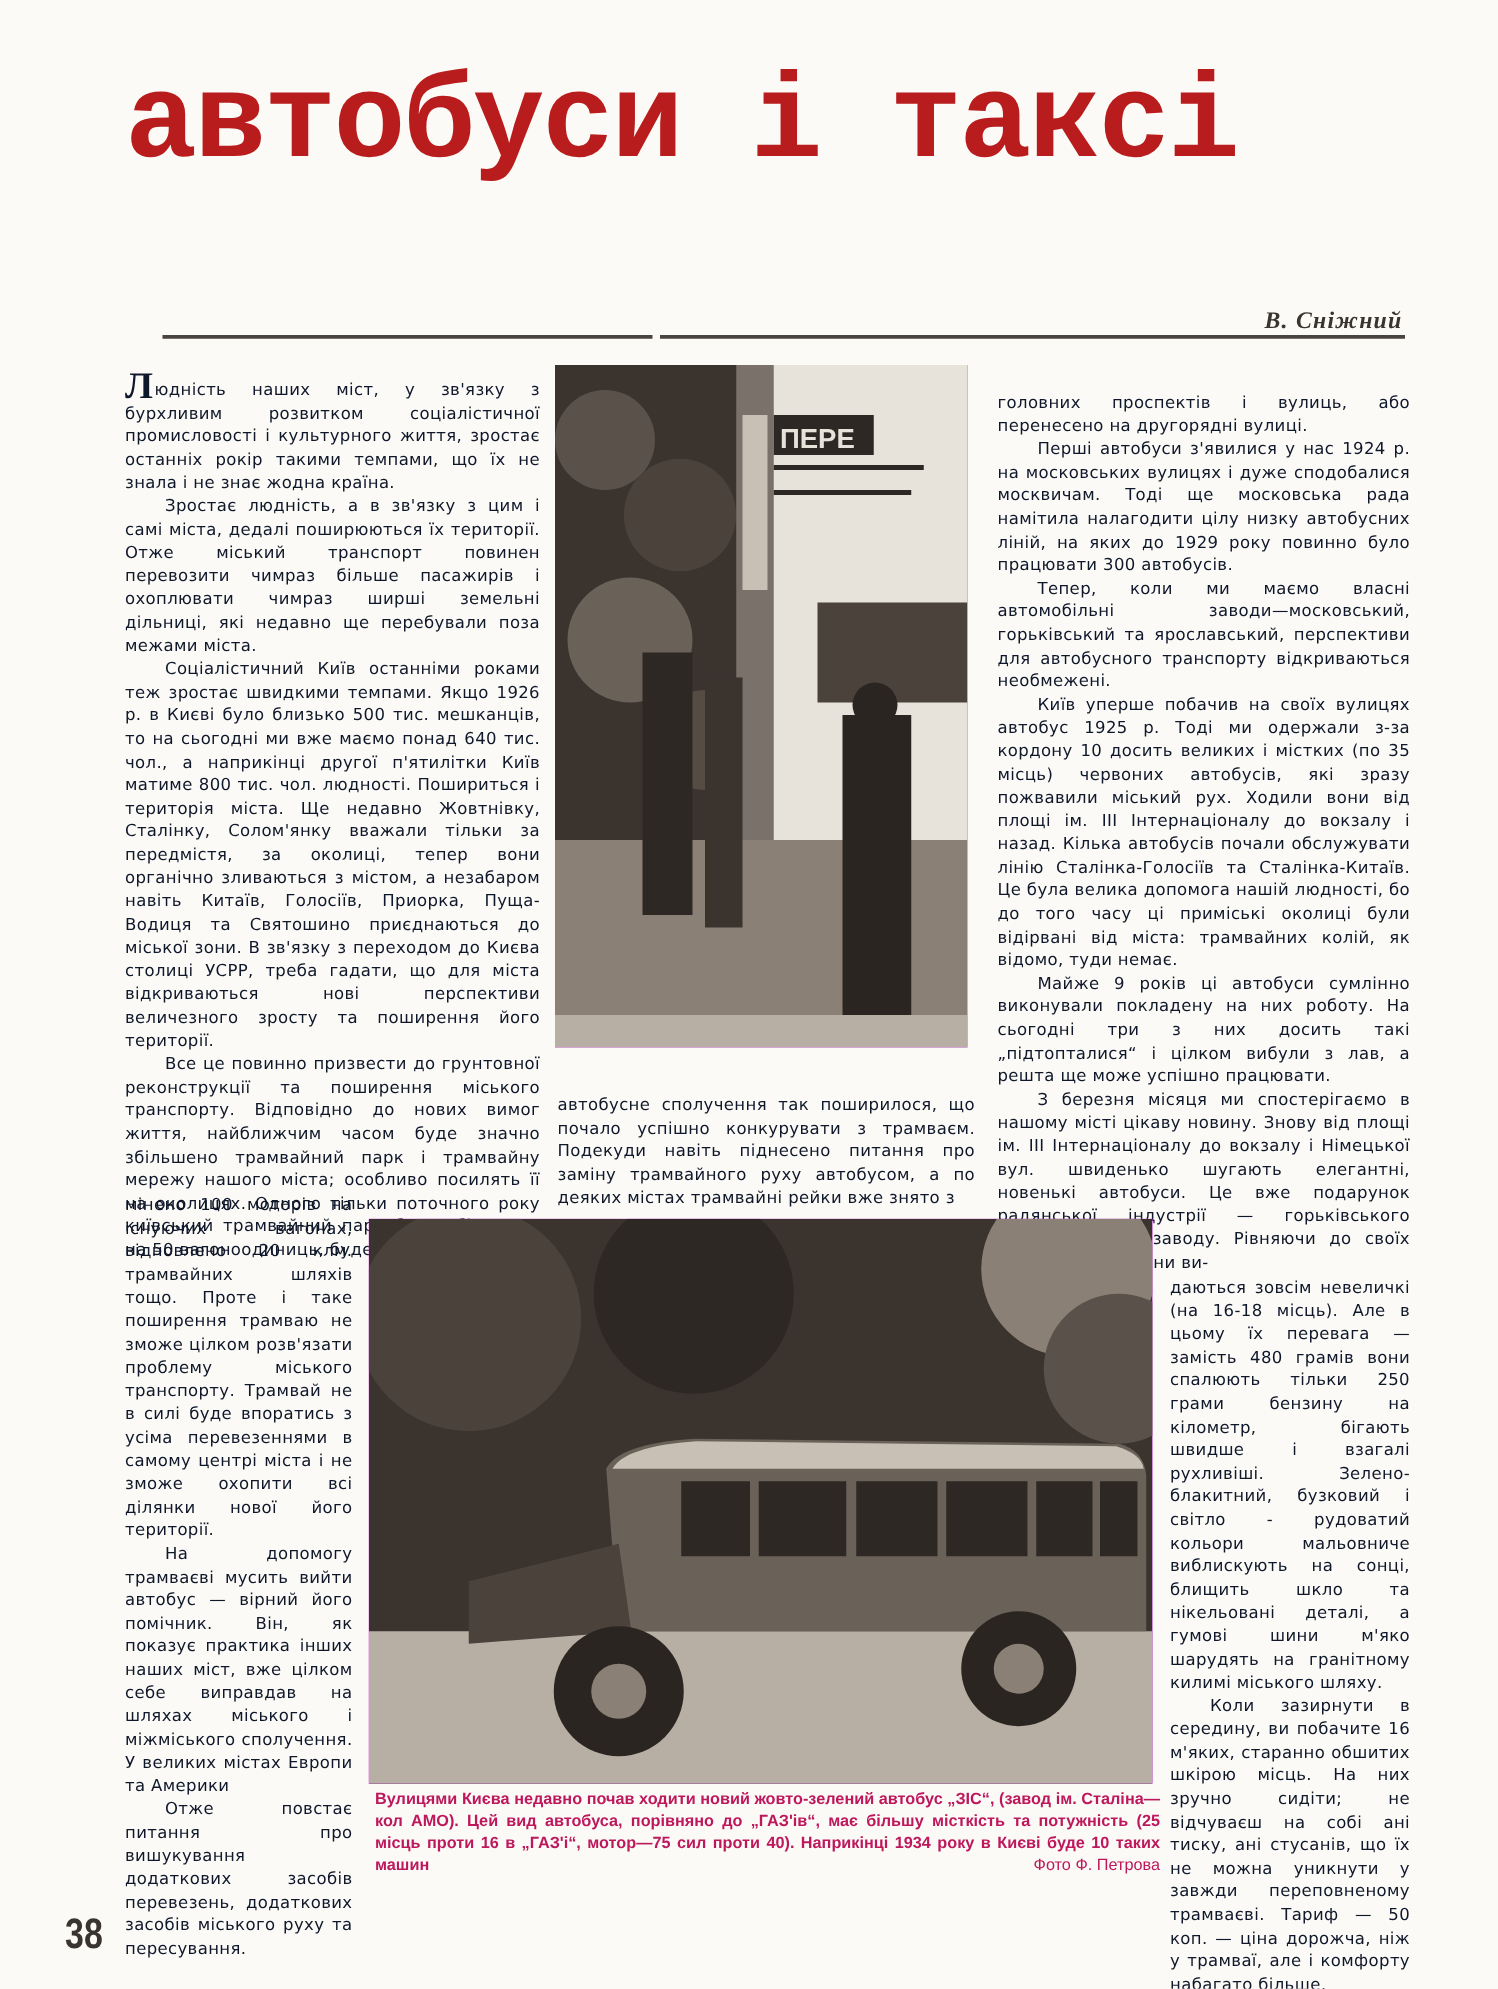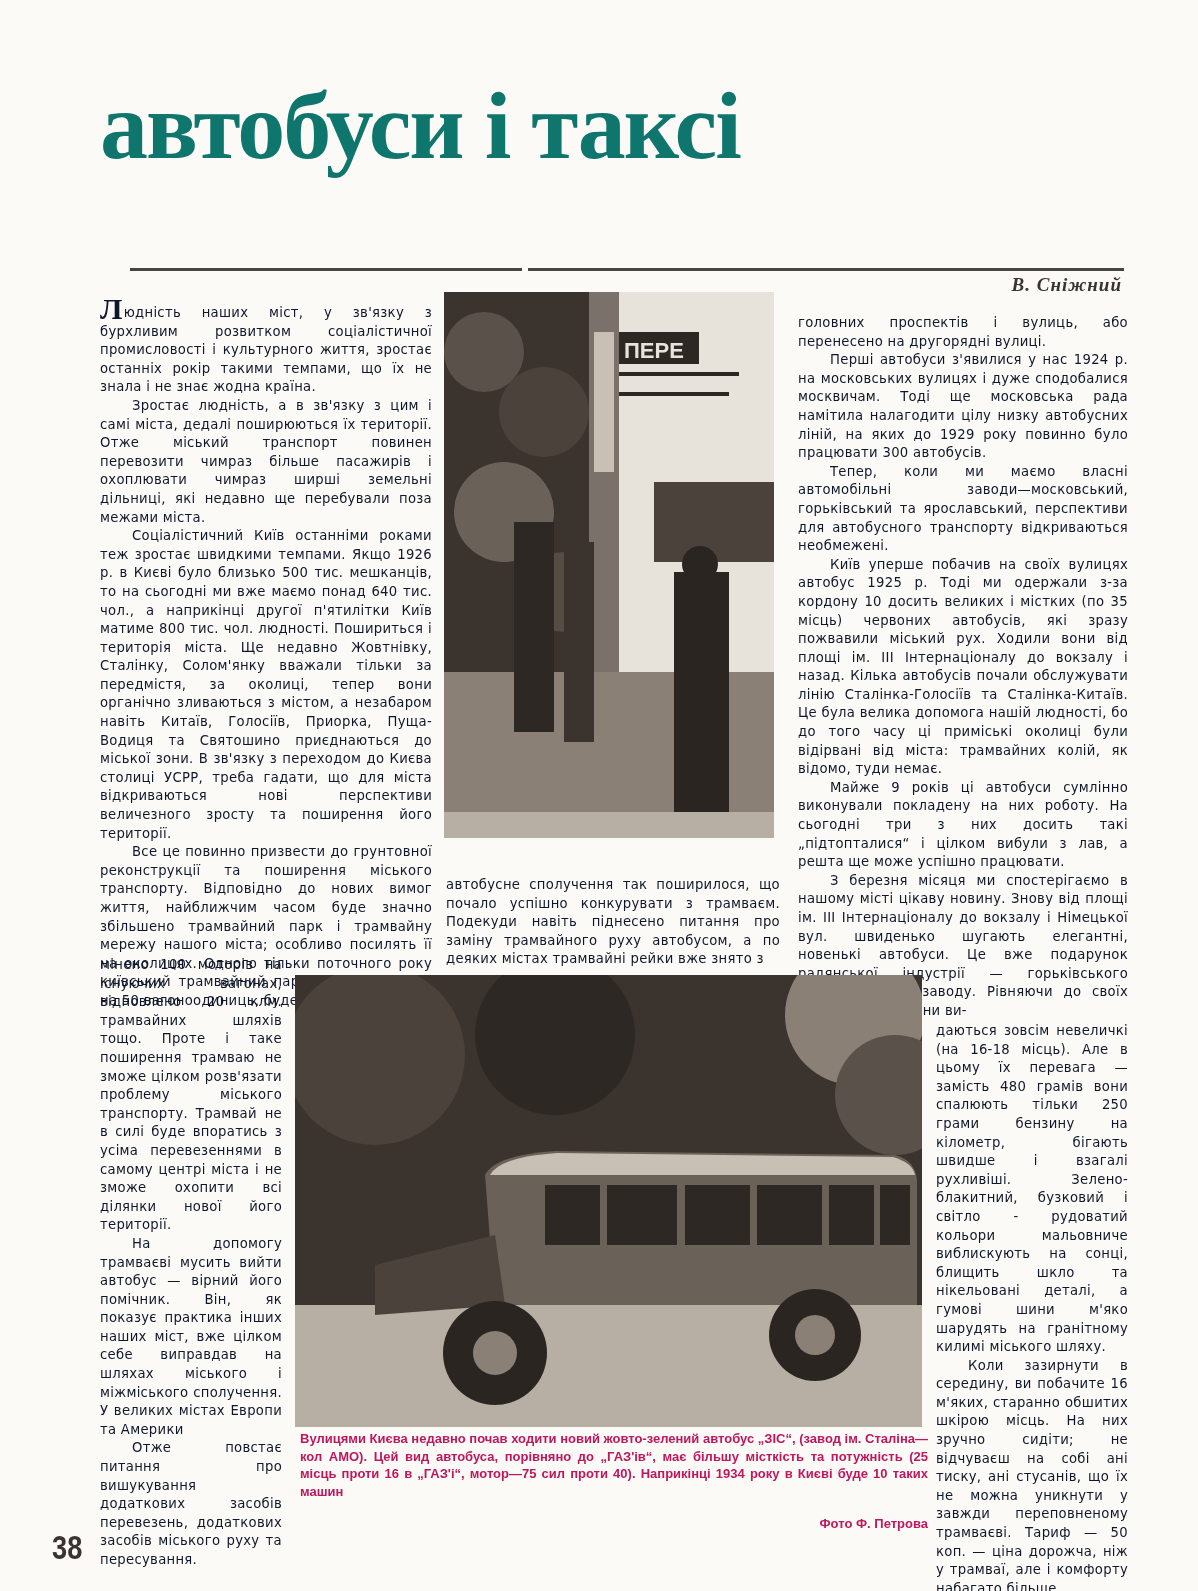--- a/index.html
+++ b/index.html
@@ -2,28 +2,28 @@
 <html><head>
 <meta charset="utf-8">
 <style>
   html, body { margin: 0; padding: 0; }
   body {
     width: 1198px; height: 1591px; position: relative; overflow: hidden;
     background: #fbfaf6; color: #3a3430;
     font-family: "DejaVu Sans", sans-serif;
   }
   .title {
-    position: absolute; left: 100px; top: 78px; margin: 0;
-    font-family: Liberation Serif, serif; font-weight: bold;
-    font-size: 96px; letter-spacing: -2px; color: #0f766e; line-height: 1;
+    position: absolute; left: 100px; top: 52px; margin: 0;
+    font-family: Liberation Mono, monospace; font-weight: bold;
+    font-size: 96px; letter-spacing: -2px; color: #b91c1c; line-height: 1;
   }
   .byline {
     position: absolute; right: 76px; top: 246px;
     font-family: "Liberation Serif", serif; font-style: italic; font-weight: bold;
-    font-size: 19px; color: #3a3430; letter-spacing: 1px; margin-top: 28px;
+    font-size: 19px; color: #3a3430; letter-spacing: 1px;
   }
   .rule { position: absolute; top: 268px; height: 3px; background: #4a4440; }
   .rule.r1 { left: 130px; width: 392px; }
   .rule.r2 { left: 528px; width: 596px; }
 
   .col {
     position: absolute; font-size: 13.2px; line-height: 18.6px;
     text-align: justify; color: #0f172a; letter-spacing: 0.3px;
   }
   .col p { margin: 0; text-indent: 32px; }
@@ -41,21 +41,21 @@
   .photo { position: absolute; overflow: hidden; background: #d946ef; }
   .photo svg { display: block; width: 100%; height: 100%; }
   .p1 { left: 444px; top: 292px; width: 330px; height: 546px; }
   .p2 { left: 295px; top: 975px; width: 627px; height: 452px; }
 
   .caption {
     position: absolute; left: 300px; top: 1430px; width: 628px;
     font-family: "Liberation Sans", sans-serif; font-weight: bold;
     font-size: 13px; line-height: 17.6px; color: #be185d; text-align: justify;
   }
-  .caption .credit { font-weight: bold; float: right; margin-top: 32px; }
+  .caption .credit { font-weight: normal; float: right; }
   .pagenum {
     position: absolute; left: 52px; top: 1528px;
     font-family: "Liberation Sans", sans-serif; font-weight: bold;
     font-size: 34px; color: #3a3430; transform: scaleX(0.8); transform-origin: left;
   }
 </style>
 </head>
 <body>
 
 <h1 class="title">автобуси і таксі</h1>

